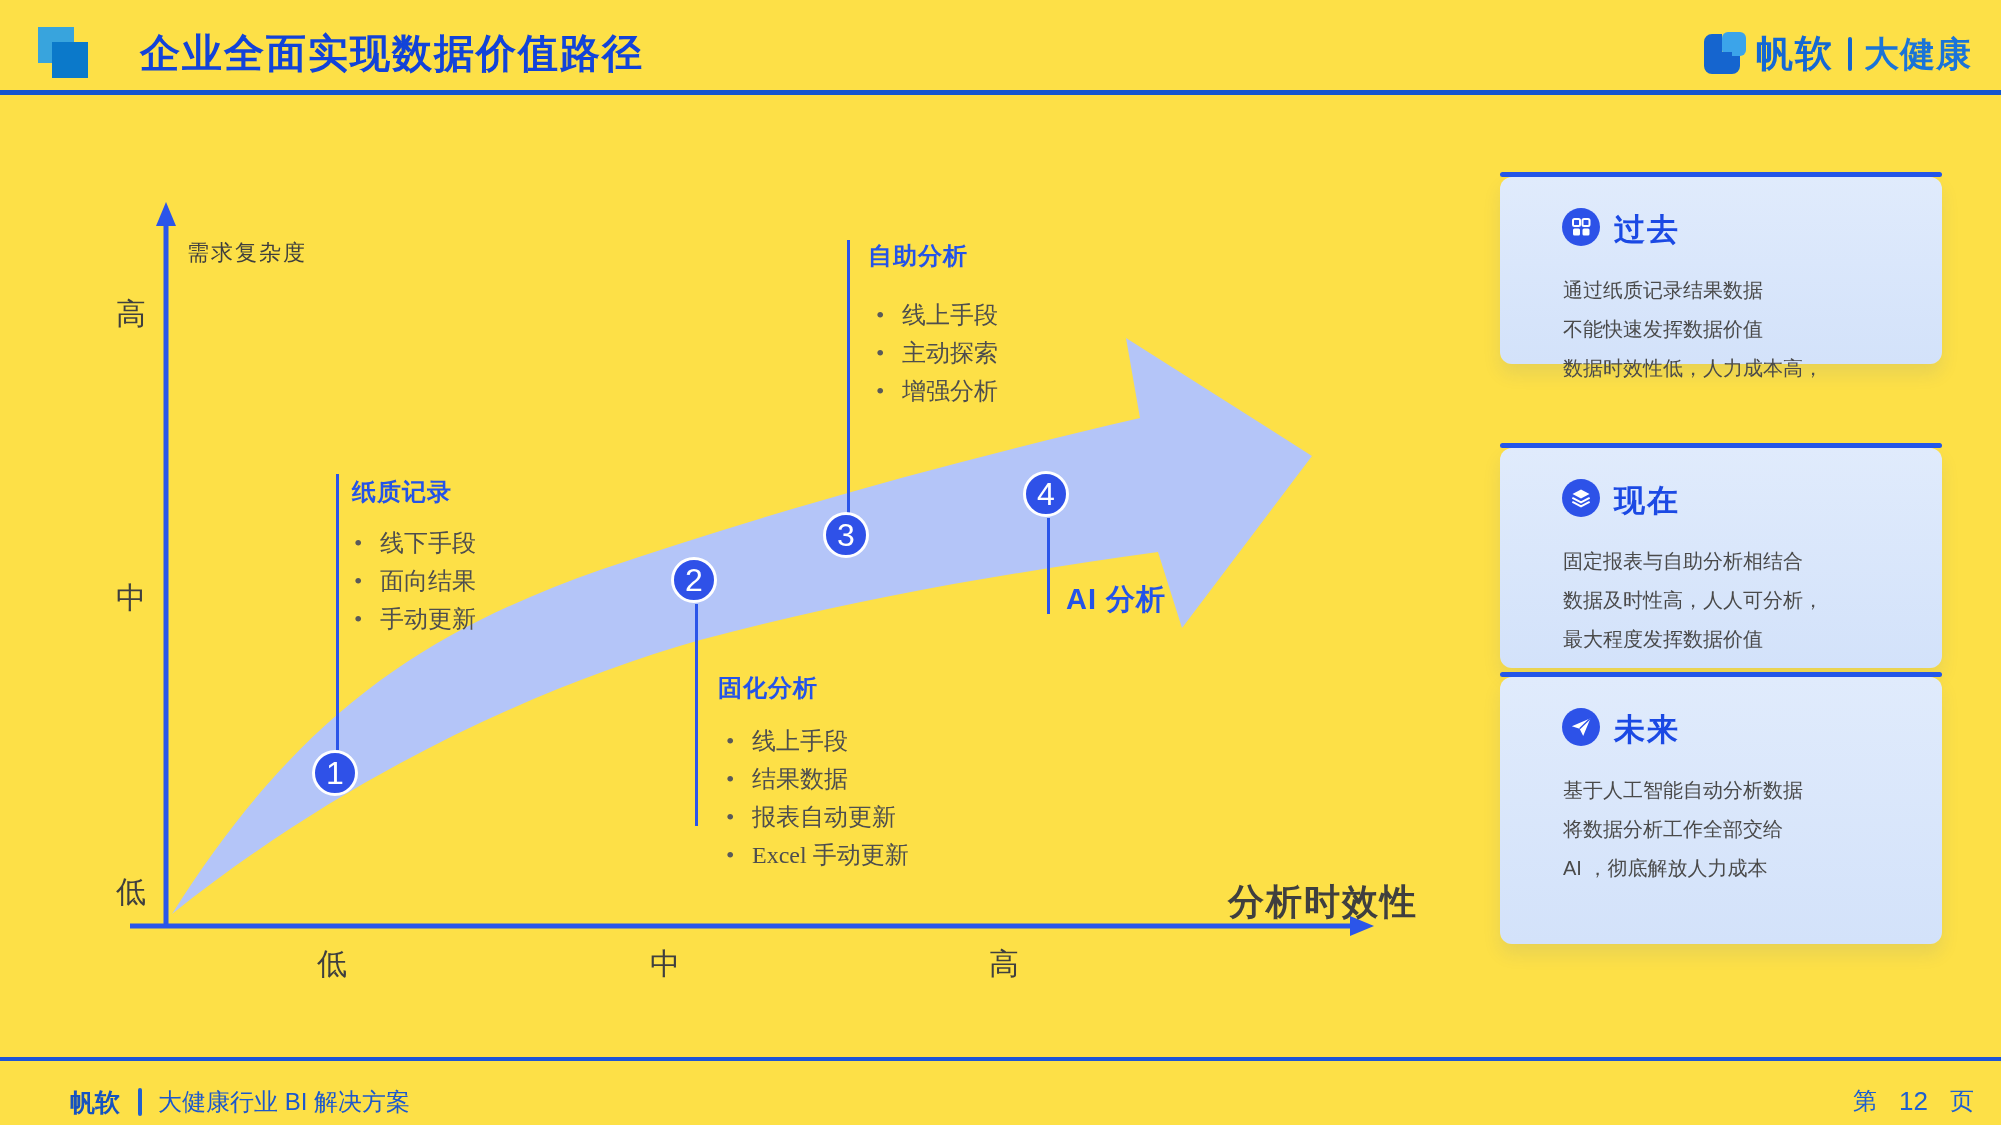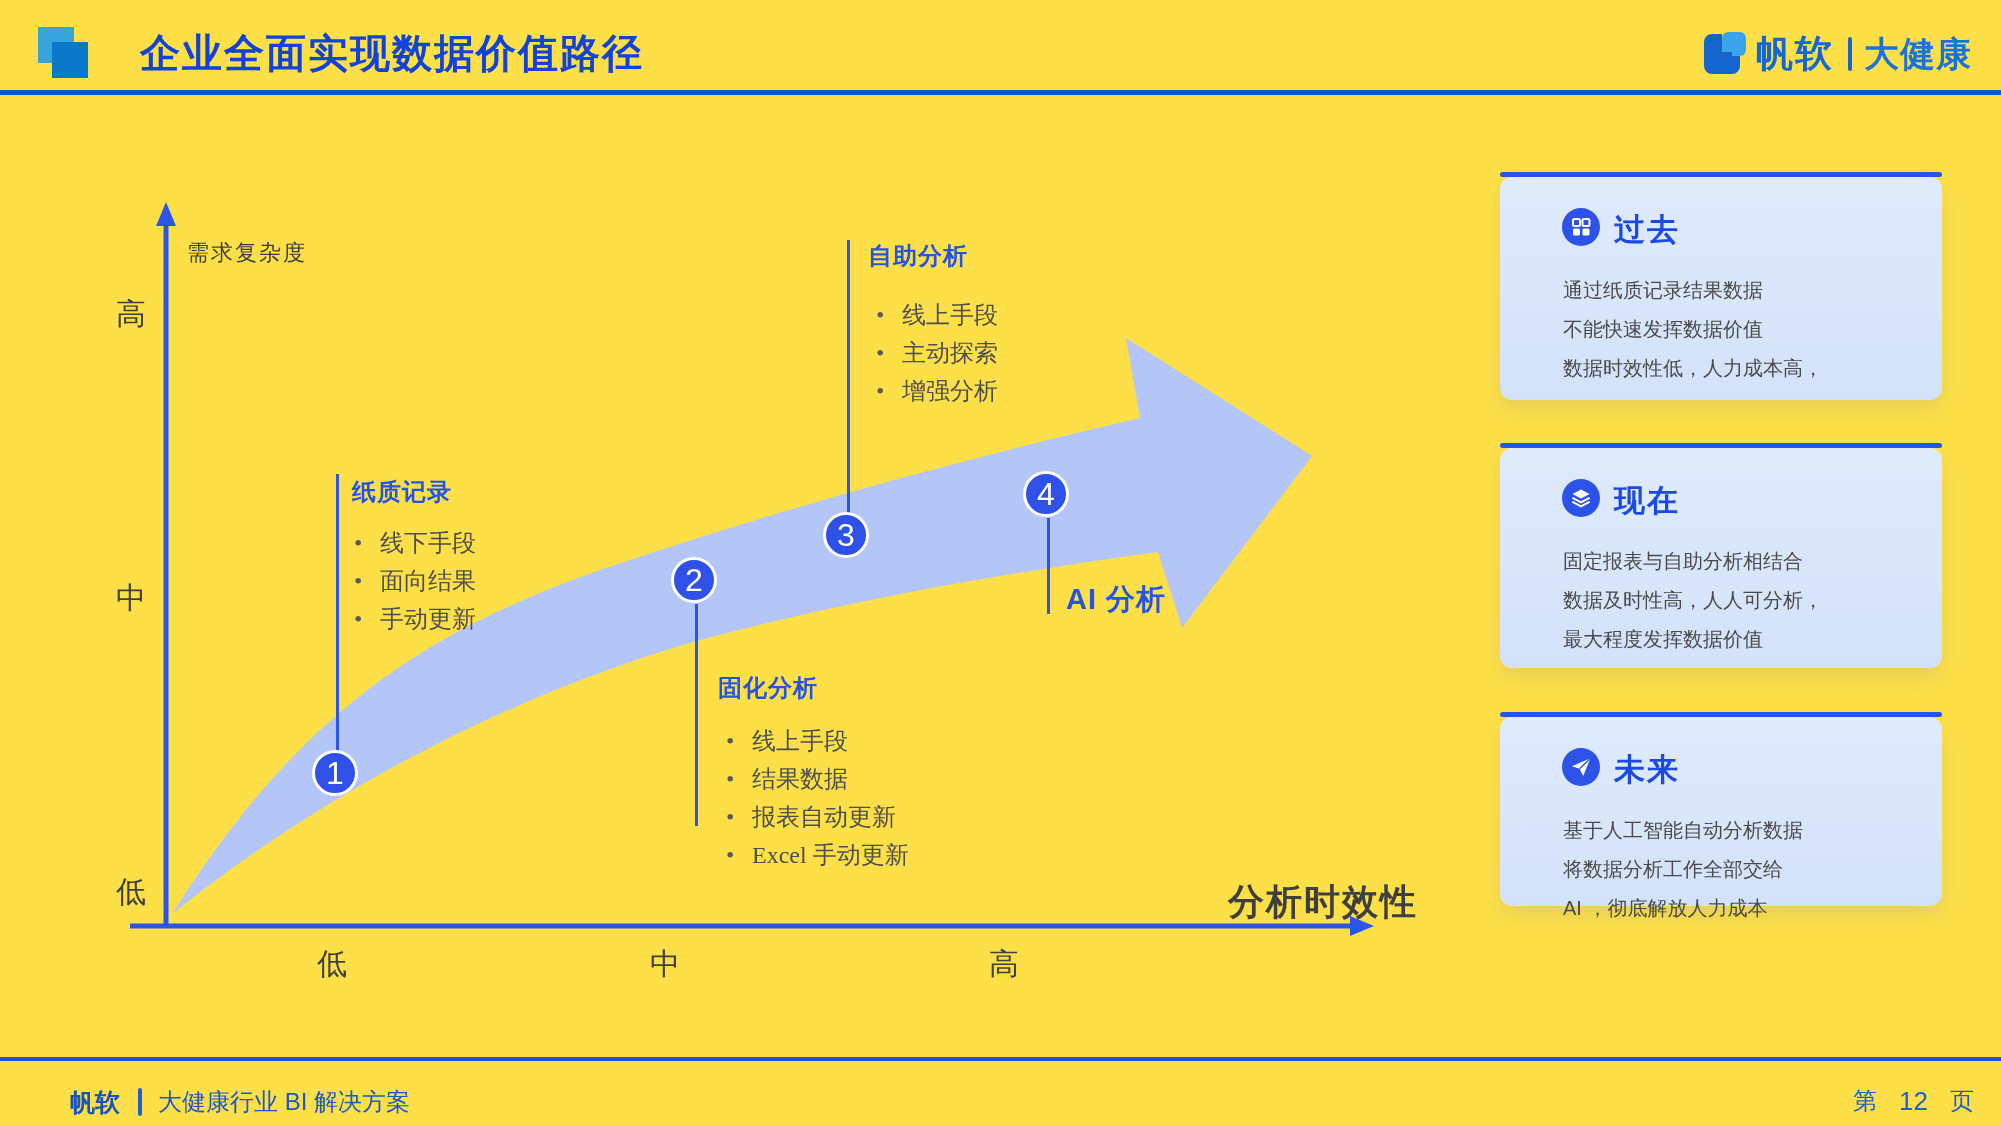--- a/index.html
+++ b/index.html
@@ -60,23 +60,23 @@
   .stage-bullets li {
     position:relative; padding-left:30px; font-size:24px; color:#4e4e4e;
     line-height:38px; white-space:nowrap;
   }
   .stage-bullets li::before {
     content:"•"; position:absolute; left:4px; top:0; color:#5a5a5a; font-size:24px;
   }
 
   
   .card { position:absolute; left:1500px; width:442px; }
-  .card.k1 { top:172px; height:228px; }
+  .card.k1 { top:172px; height:192px; }
   .card.k2 { top:443px; height:225px; }
-  .card.k3 { top:712px; height:194px; }
+  .card.k3 { top:672px; height:272px; }
   .card-topbar { position:absolute; left:0; top:0; width:100%; height:5px; background:#2457e9; border-radius:3px; }
   .card-body {
     position:absolute; left:0; top:5px; right:0; bottom:0;
     background:linear-gradient(180deg,#e0ebfc 0%,#d3e2fa 100%);
     border-radius:12px; box-shadow:0 10px 18px rgba(40,90,200,0.10);
   }
   .card-icon {
     position:absolute; left:62px; top:31px; width:38px; height:38px; border-radius:50%;
     background:#2d52e8; display:flex; align-items:center; justify-content:center;
   }

